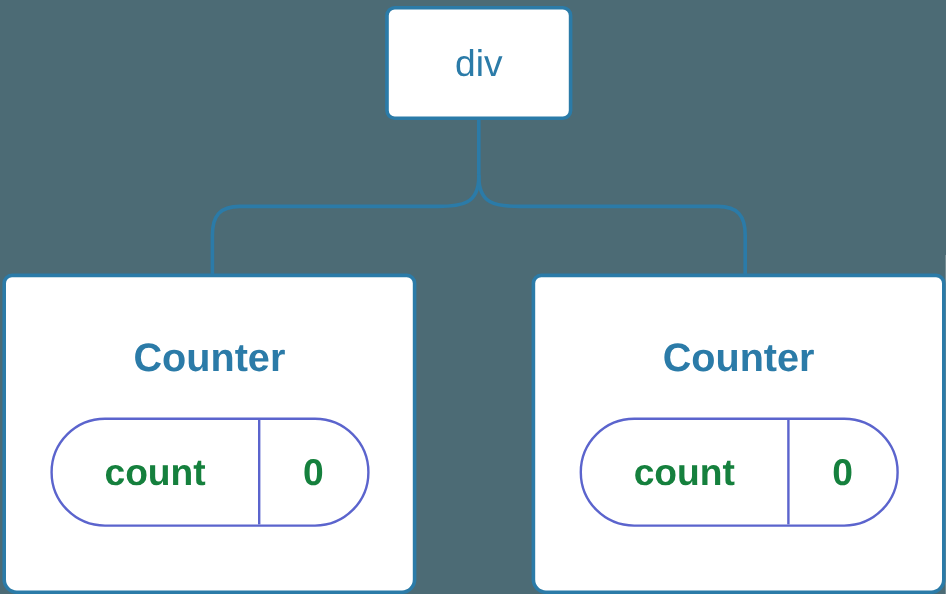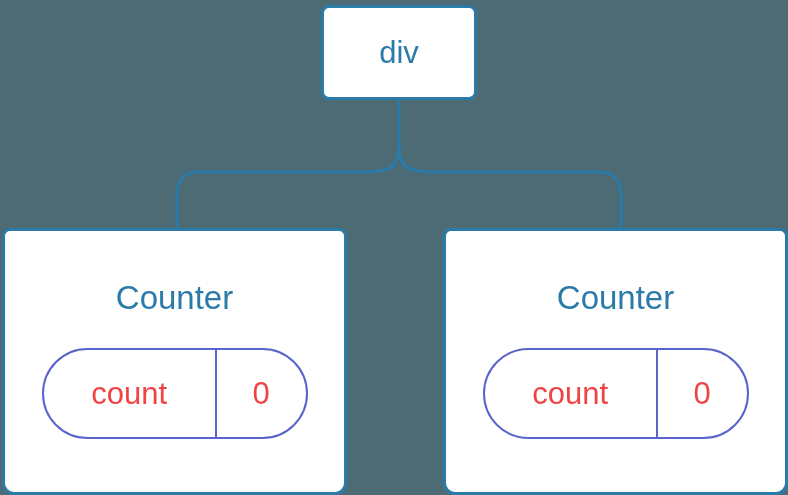--- a/index.html
+++ b/index.html
@@ -55,20 +55,21 @@
   }
 
   
   .node-child {
     width: 345px;
     top: 228px;
     height: 267px;
     border-bottom-left-radius: 12px;
     border-bottom-right-radius: 12px;
     justify-content: flex-start;
+    font-weight: bold;
   }
   .node-child-left  { left: 2px; }
   .node-child-right { left: 443px; }
 
   .node-child .node-label {
     font-size: 33px;
     color: #2b7ba8;
     line-height: 1;
     margin-top: 50px;
   }
@@ -96,21 +97,21 @@
   }
   .state-value {
     flex: 1 1 auto;
     display: flex;
     align-items: center;
     justify-content: center;
   }
   .state-key-text,
   .state-value-text {
     font-size: 31px;
-    color: #ef4444;
+    color: #15803d;
     line-height: 1;
   }
 </style>
 </head>
 <body>
 
 <div id="diagram">
 
   <svg id="connectors" viewBox="0 0 788 495" width="788" height="495" fill="none">
 

